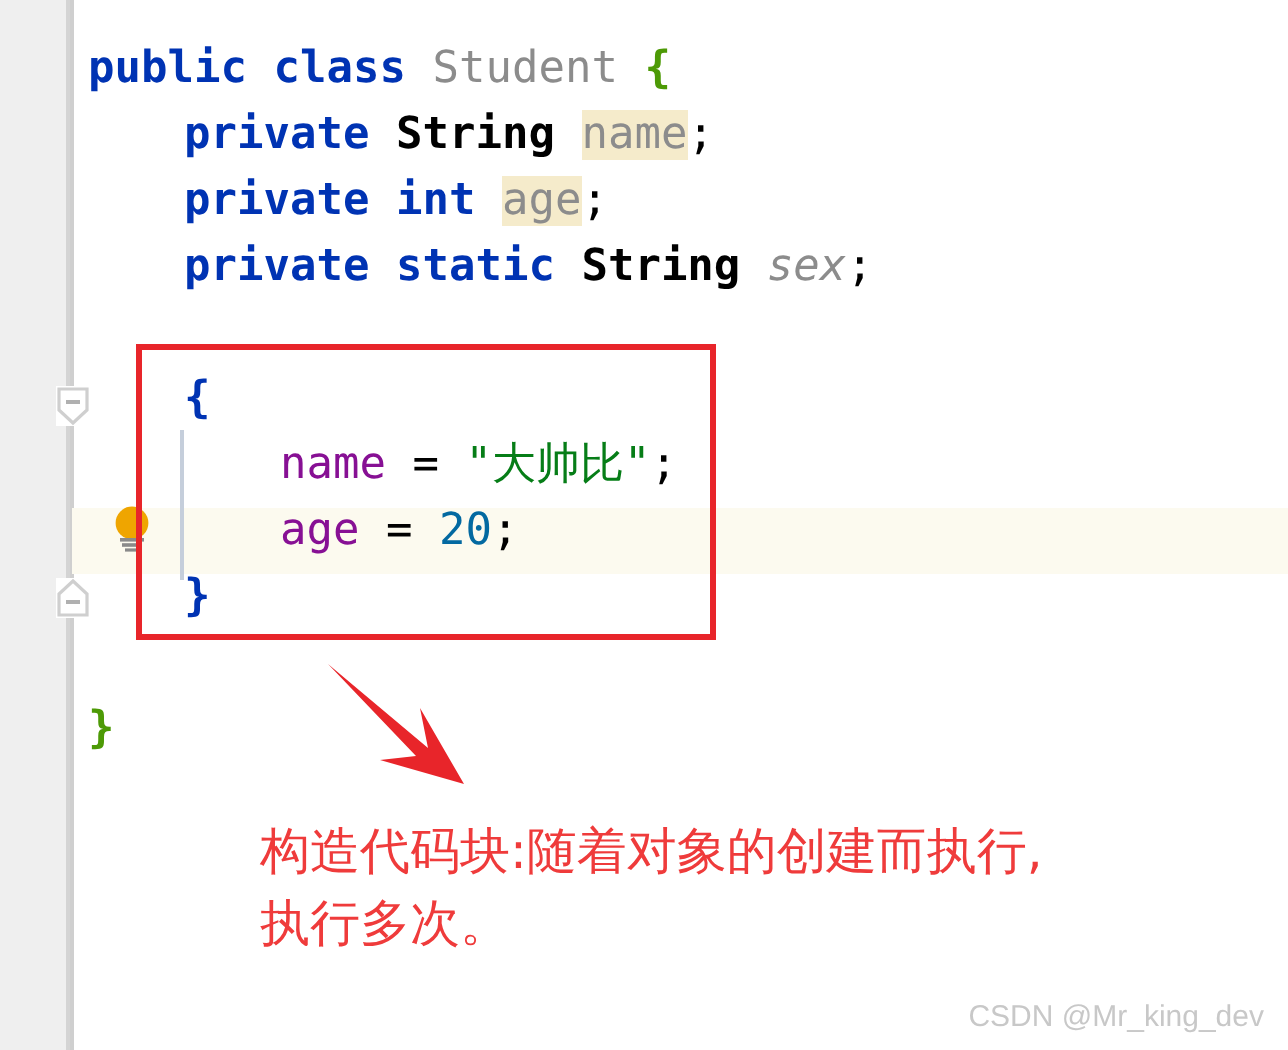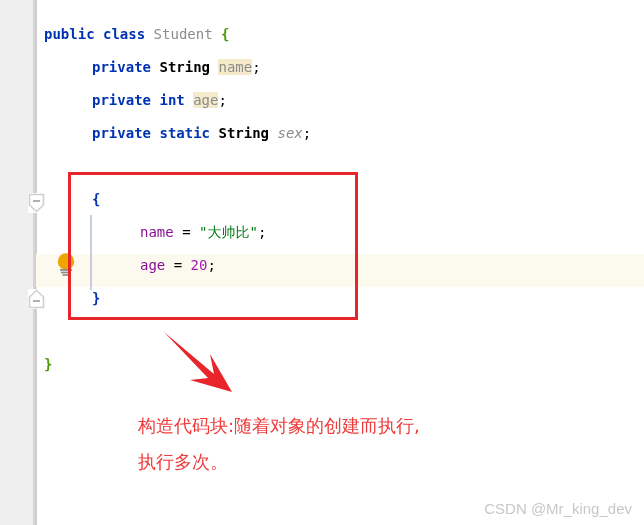--- a/index.html
+++ b/index.html
@@ -80,21 +80,21 @@
     height: 24px;
   }
   
   .code {
     position: absolute;
     left: 0;
     top: 0;
     width: 644px;
     height: 525px;
     font-family: "DejaVu Sans Mono", "Liberation Mono", monospace;
-    font-size: 14px;
+    font-size: 22px;
     line-height: 33px;
     white-space: pre;
   }
   .line {
     position: absolute;
     left: 44px;
     height: 33px;
     line-height: 33px;
   }
   .kw      { color: #0033b3; font-weight: bold; }
@@ -106,21 +106,21 @@
     color: #8c8c8c;
     background: #f5ebcb;
   }
   .fld-static {
     color: #8c8c8c;
     font-style: italic;
     text-align: center;
   }
   .fld-ref { color: #871094; }
   .str     { color: #067d17; }
-  .num     { color: #a21caf; }
+  .num     { color: #0369a1; }
   .punct   { color: #000000; }
   .op      { color: #000000; }
   
   .indent-guide {
     position: absolute;
     left: 90px;
     top: 215px;
     width: 2px;
     height: 75px;
     background: #c5cedb;
@@ -145,24 +145,23 @@
     height: 68px;
   }
   
   .annotation {
     position: absolute;
     left: 130px;
     top: 408px;
     width: 470px;
     color: #ef3b3b;
     font-family: "DejaVu Sans", sans-serif;
-    font-size: 18px;
+    font-size: 25px;
     line-height: 36px;
     white-space: pre-line;
-    margin-left: 8px;
   }
   
   .watermark {
     position: absolute;
     right: 12px;
     bottom: 8px;
     color: #c8c8c8;
     font-family: "Liberation Sans", sans-serif;
     font-size: 15px;
   }

